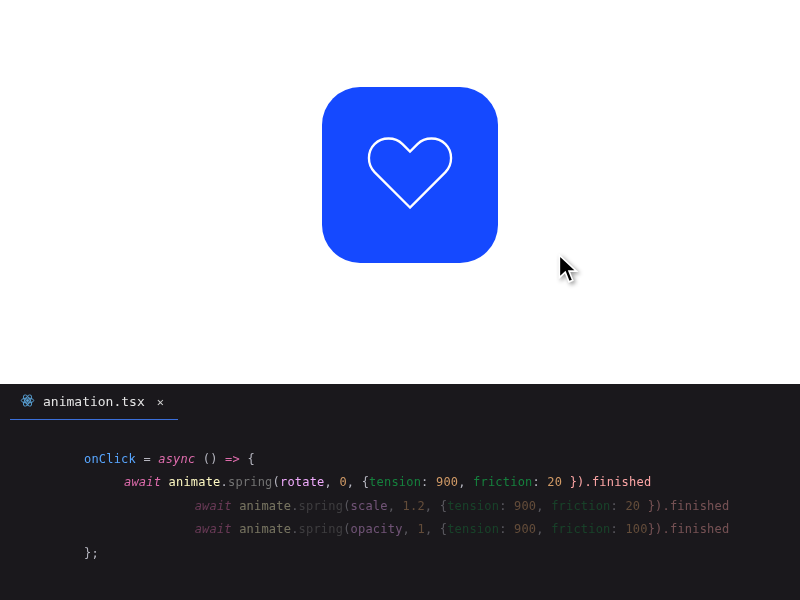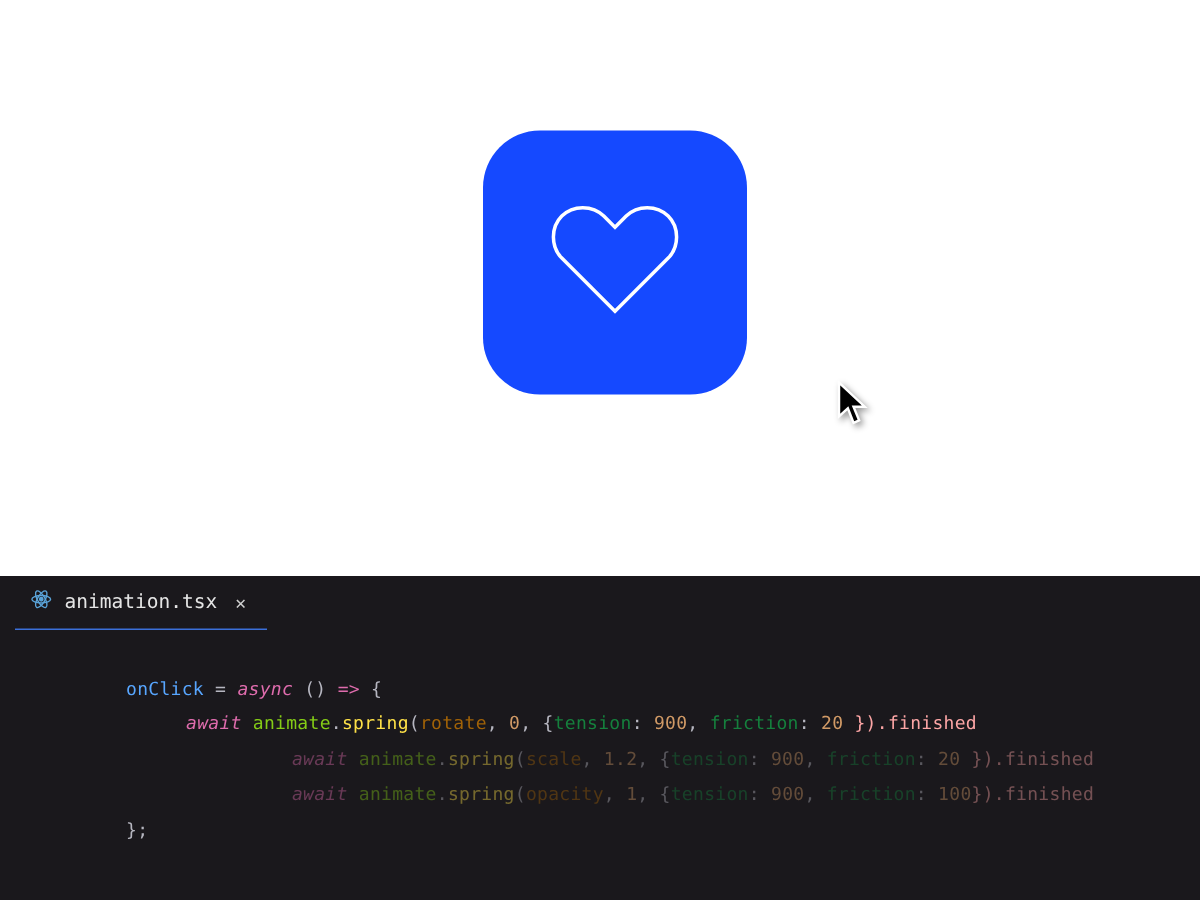--- a/index.html
+++ b/index.html
@@ -84,24 +84,24 @@
       letter-spacing: 0.2px;
     }
     .code-line { white-space: pre; color: #c9c9d1; }
     .dim .code-line { opacity: 0.40; text-align: center; }
     .tok-fn { color: #58a6ff; }
     .tok-assign { color: #b6b6c0; }
     .tok-kw { color: #df6cad; font-style: italic; }
     .tok-paren { color: #b6b6c0; }
     .tok-brace { color: #b6b6c0; }
     .tok-arrow { color: #df6cad; }
-    .tok-obj { color: #84cc16; }
+    .tok-obj { color: #fef9c3; }
     .tok-dot { color: #b6b6c0; }
-    .tok-method { color: #fde047; }
-    .tok-var { color: #a16207; }
+    .tok-method { color: #737373; }
+    .tok-var { color: #f0abfc; }
     .tok-num { color: #d19a66; }
     .tok-prop { color: #15803d; }
     .tok-end { color: #fca5a5; }
     .indent1 { padding-left: 0; }
     .indent2 { padding-left: 40px; }
   </style>
 </head>
 <body>
 
 <div class="preview-area">

